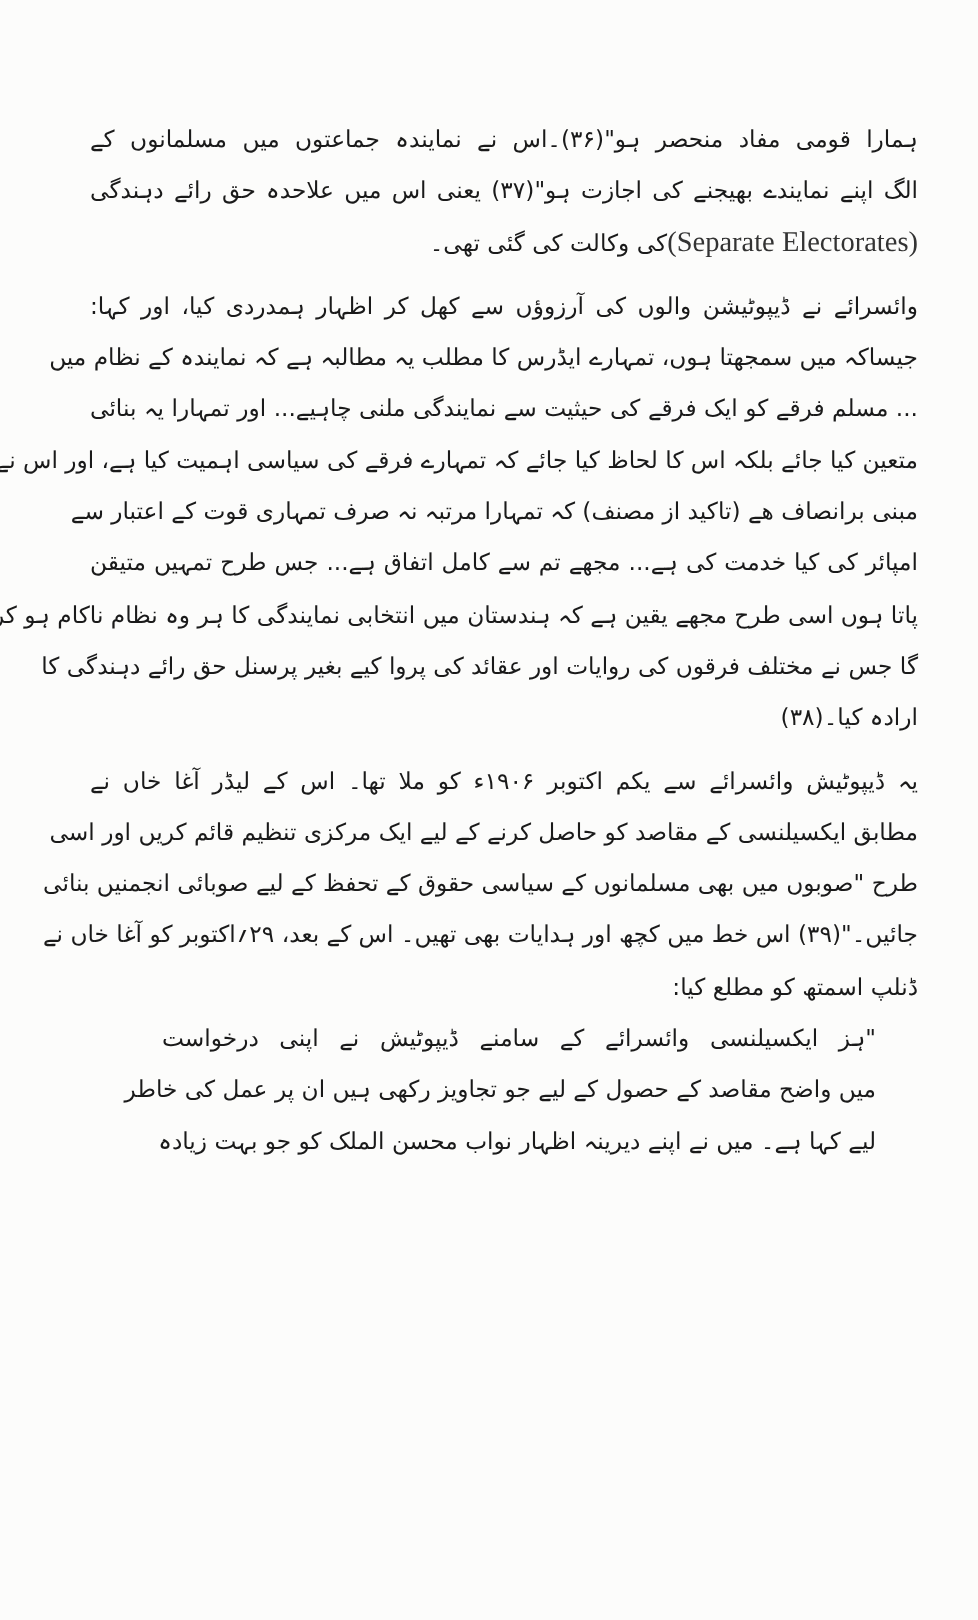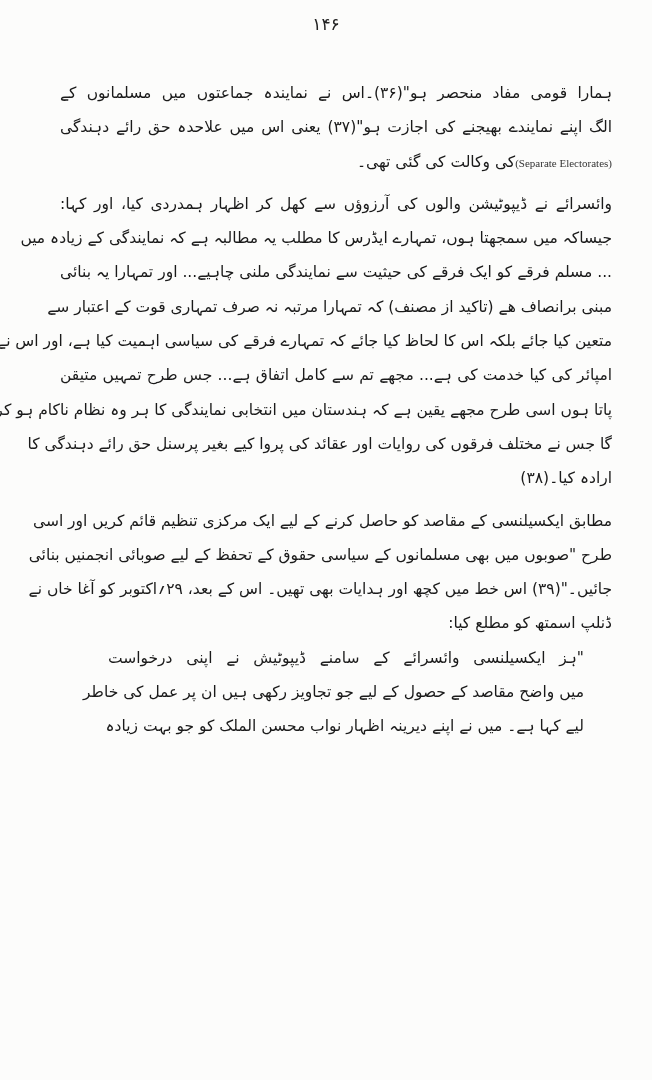--- a/index.html
+++ b/index.html
@@ -42,61 +42,61 @@
       text-align: justify;
       text-align-last: justify;
       overflow: visible;
     }
     .line.last { text-align-last: right; }
     .gap { height: 8px; }
     .ltr {
       direction: ltr;
       unicode-bidi: embed;
       font-family: "Liberation Serif", serif;
-      font-size: 11px;
+      font-size: 19px;
       color: #333;
     }
     .quote {
       margin-right: 28px;
       margin-left: 48px;
     }
   </style>
 </head>
 <body>
 
 <div class="page">
-  <div class="page-number">۱۴۶</div>
 
   <div class="content">
 
     <div>
       <div class="line">ہمارا قومی مفاد منحصر ہو"(۳۶)۔اس نے نمایندہ جماعتوں میں مسلمانوں کے</div>
       <div class="line">الگ اپنے نمایندے بھیجنے کی اجازت ہو"(۳۷) یعنی اس میں علاحدہ حق رائے دہندگی</div>
       <div class="line last">
         <span class="ltr">(Separate Electorates)</span><span>کی وکالت کی گئی تھی۔</span>
       </div>
     </div>
 
     <div class="gap"></div>
 
     <div>
       <div class="line">وائسرائے نے ڈیپوٹیشن والوں کی آرزوؤں سے کھل کر اظہار ہمدردی کیا، اور کہا:</div>
-      <div class="line">جیساکہ میں سمجھتا ہوں، تمہارے ایڈرس کا مطلب یہ مطالبہ ہے کہ نمایندگی کے زیادہ میں</div>
+      <div class="line">جیساکہ میں سمجھتا ہوں، تمہارے ایڈرس کا مطلب یہ مطالبہ ہے کہ نمایندہ کے نظام میں</div>
       <div class="line">... مسلم فرقے کو ایک فرقے کی حیثیت سے نمایندگی ملنی چاہیے... اور تمہارا یہ بنائی</div>
+      <div class="line">متعین کیا جائے بلکہ اس کا لحاظ کیا جائے کہ تمہارے فرقے کی سیاسی اہمیت کیا ہے، اور اس نے</div>
       <div class="line">مبنی برانصاف ھے (تاکید از مصنف) کہ تمہارا مرتبہ نہ صرف تمہاری قوت کے اعتبار سے</div>
-      <div class="line">متعین کیا جائے بلکہ اس کا لحاظ کیا جائے کہ تمہارے فرقے کی سیاسی اہمیت کیا ہے، اور اس نے</div>
       <div class="line">امپائر کی کیا خدمت کی ہے... مجھے تم سے کامل اتفاق ہے... جس طرح تمہیں متیقن</div>
       <div class="line">پاتا ہوں اسی طرح مجھے یقین ہے کہ ہندستان میں انتخابی نمایندگی کا ہر وہ نظام ناکام ہو کر رہے</div>
       <div class="line">گا جس نے مختلف فرقوں کی روایات اور عقائد کی پروا کیے بغیر پرسنل حق رائے دہندگی کا</div>
       <div class="line last">ارادہ کیا۔(۳۸)</div>
     </div>
 
     <div class="gap"></div>
 
     <div>
+      <div class="line">یہ ڈیپوٹیش وائسرائے سے یکم اکتوبر ۱۹۰۶ء کو ملا تھا۔ اس کے لیڈر آغا خاں نے</div>
       <div class="line">مطابق ایکسیلنسی کے مقاصد کو حاصل کرنے کے لیے ایک مرکزی تنظیم قائم کریں اور اسی</div>
       <div class="line">طرح "صوبوں میں بھی مسلمانوں کے سیاسی حقوق کے تحفظ کے لیے صوبائی انجمنیں بنائی</div>
       <div class="line">جائیں۔"(۳۹) اس خط میں کچھ اور ہدایات بھی تھیں۔ اس کے بعد، ۲۹؍اکتوبر کو آغا خاں نے</div>
       <div class="line last">ڈنلپ اسمتھ کو مطلع کیا:</div>
     </div>
 
     <div class="quote">
       <div class="line">"ہز ایکسیلنسی وائسرائے کے سامنے ڈیپوٹیش نے اپنی درخواست</div>
       <div class="line">میں واضح مقاصد کے حصول کے لیے جو تجاویز رکھی ہیں ان پر عمل کی خاطر</div>
       <div class="line">لیے کہا ہے۔ میں نے اپنے دیرینہ اظہار نواب محسن الملک کو جو بہت زیادہ</div>

